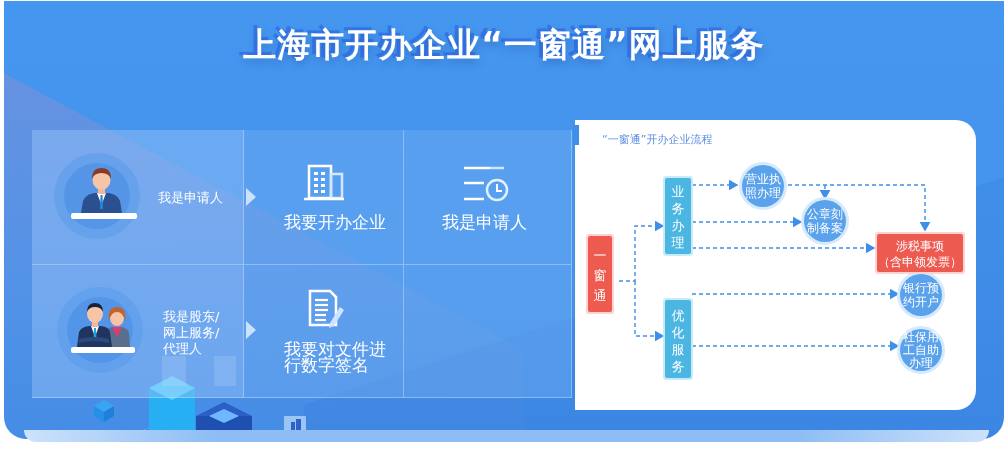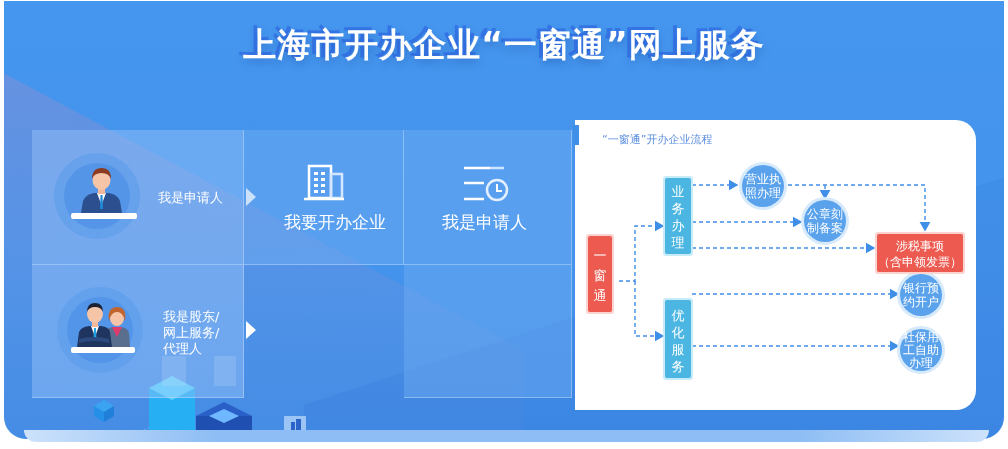--- a/index.html
+++ b/index.html
@@ -191,20 +191,37 @@
         <path d="M22,52 Q38,48 52,52 L52,56 Q38,52 22,56 Z" fill="#2c4a7e"></path>
       </svg>
     </div>
     <div class="role-label" style="left:131px;top:44px">
       <div>我是股东/</div>
       <div>网上服务/</div>
       <div>代理人</div>
     </div>
     <div class="arrow-tri" style="left:214px;top:56px"></div>
   </div>
+  <div class="cell c-r2-a">
+    <svg class="svc-icon" style="left:62px;top:24px" width="40" height="40">
+      <path d="M4,2 L24,2 L30,8 L30,36 L4,36 Z" fill="none" stroke="#ffffff" stroke-width="2.5"></path>
+      <g stroke="#ffffff" stroke-width="2.2">
+        <line x1="9" y1="11" x2="22" y2="11"></line>
+        <line x1="9" y1="16" x2="22" y2="16"></line>
+        <line x1="9" y1="21" x2="22" y2="21"></line>
+        <line x1="9" y1="26" x2="20" y2="26"></line>
+        <line x1="9" y1="31" x2="20" y2="31"></line>
+      </g>
+      <path d="M24,34 L34,18 L38,21 L28,37 L23,39 Z" fill="#cfe4ff"></path>
+    </svg>
+    <div class="svc-label" style="left:40px;top:76px">
+      <div>我要对文件进</div>
+      <div>行数字签名</div>
+    </div>
+  </div>
   <div class="cell c-r2-b"></div>
 </div>
 
 <div class="panel">
   <div class="panel-title">“一窗通”开办企业流程</div>
   <svg class="flow-svg" width="401" height="290">
     <defs>
       <marker id="arr" markerWidth="8" markerHeight="8" refX="6" refY="4" orient="auto">
         <path d="M0,0 L7,4 L0,8 Z" fill="#3f8fe8"></path>
       </marker>

